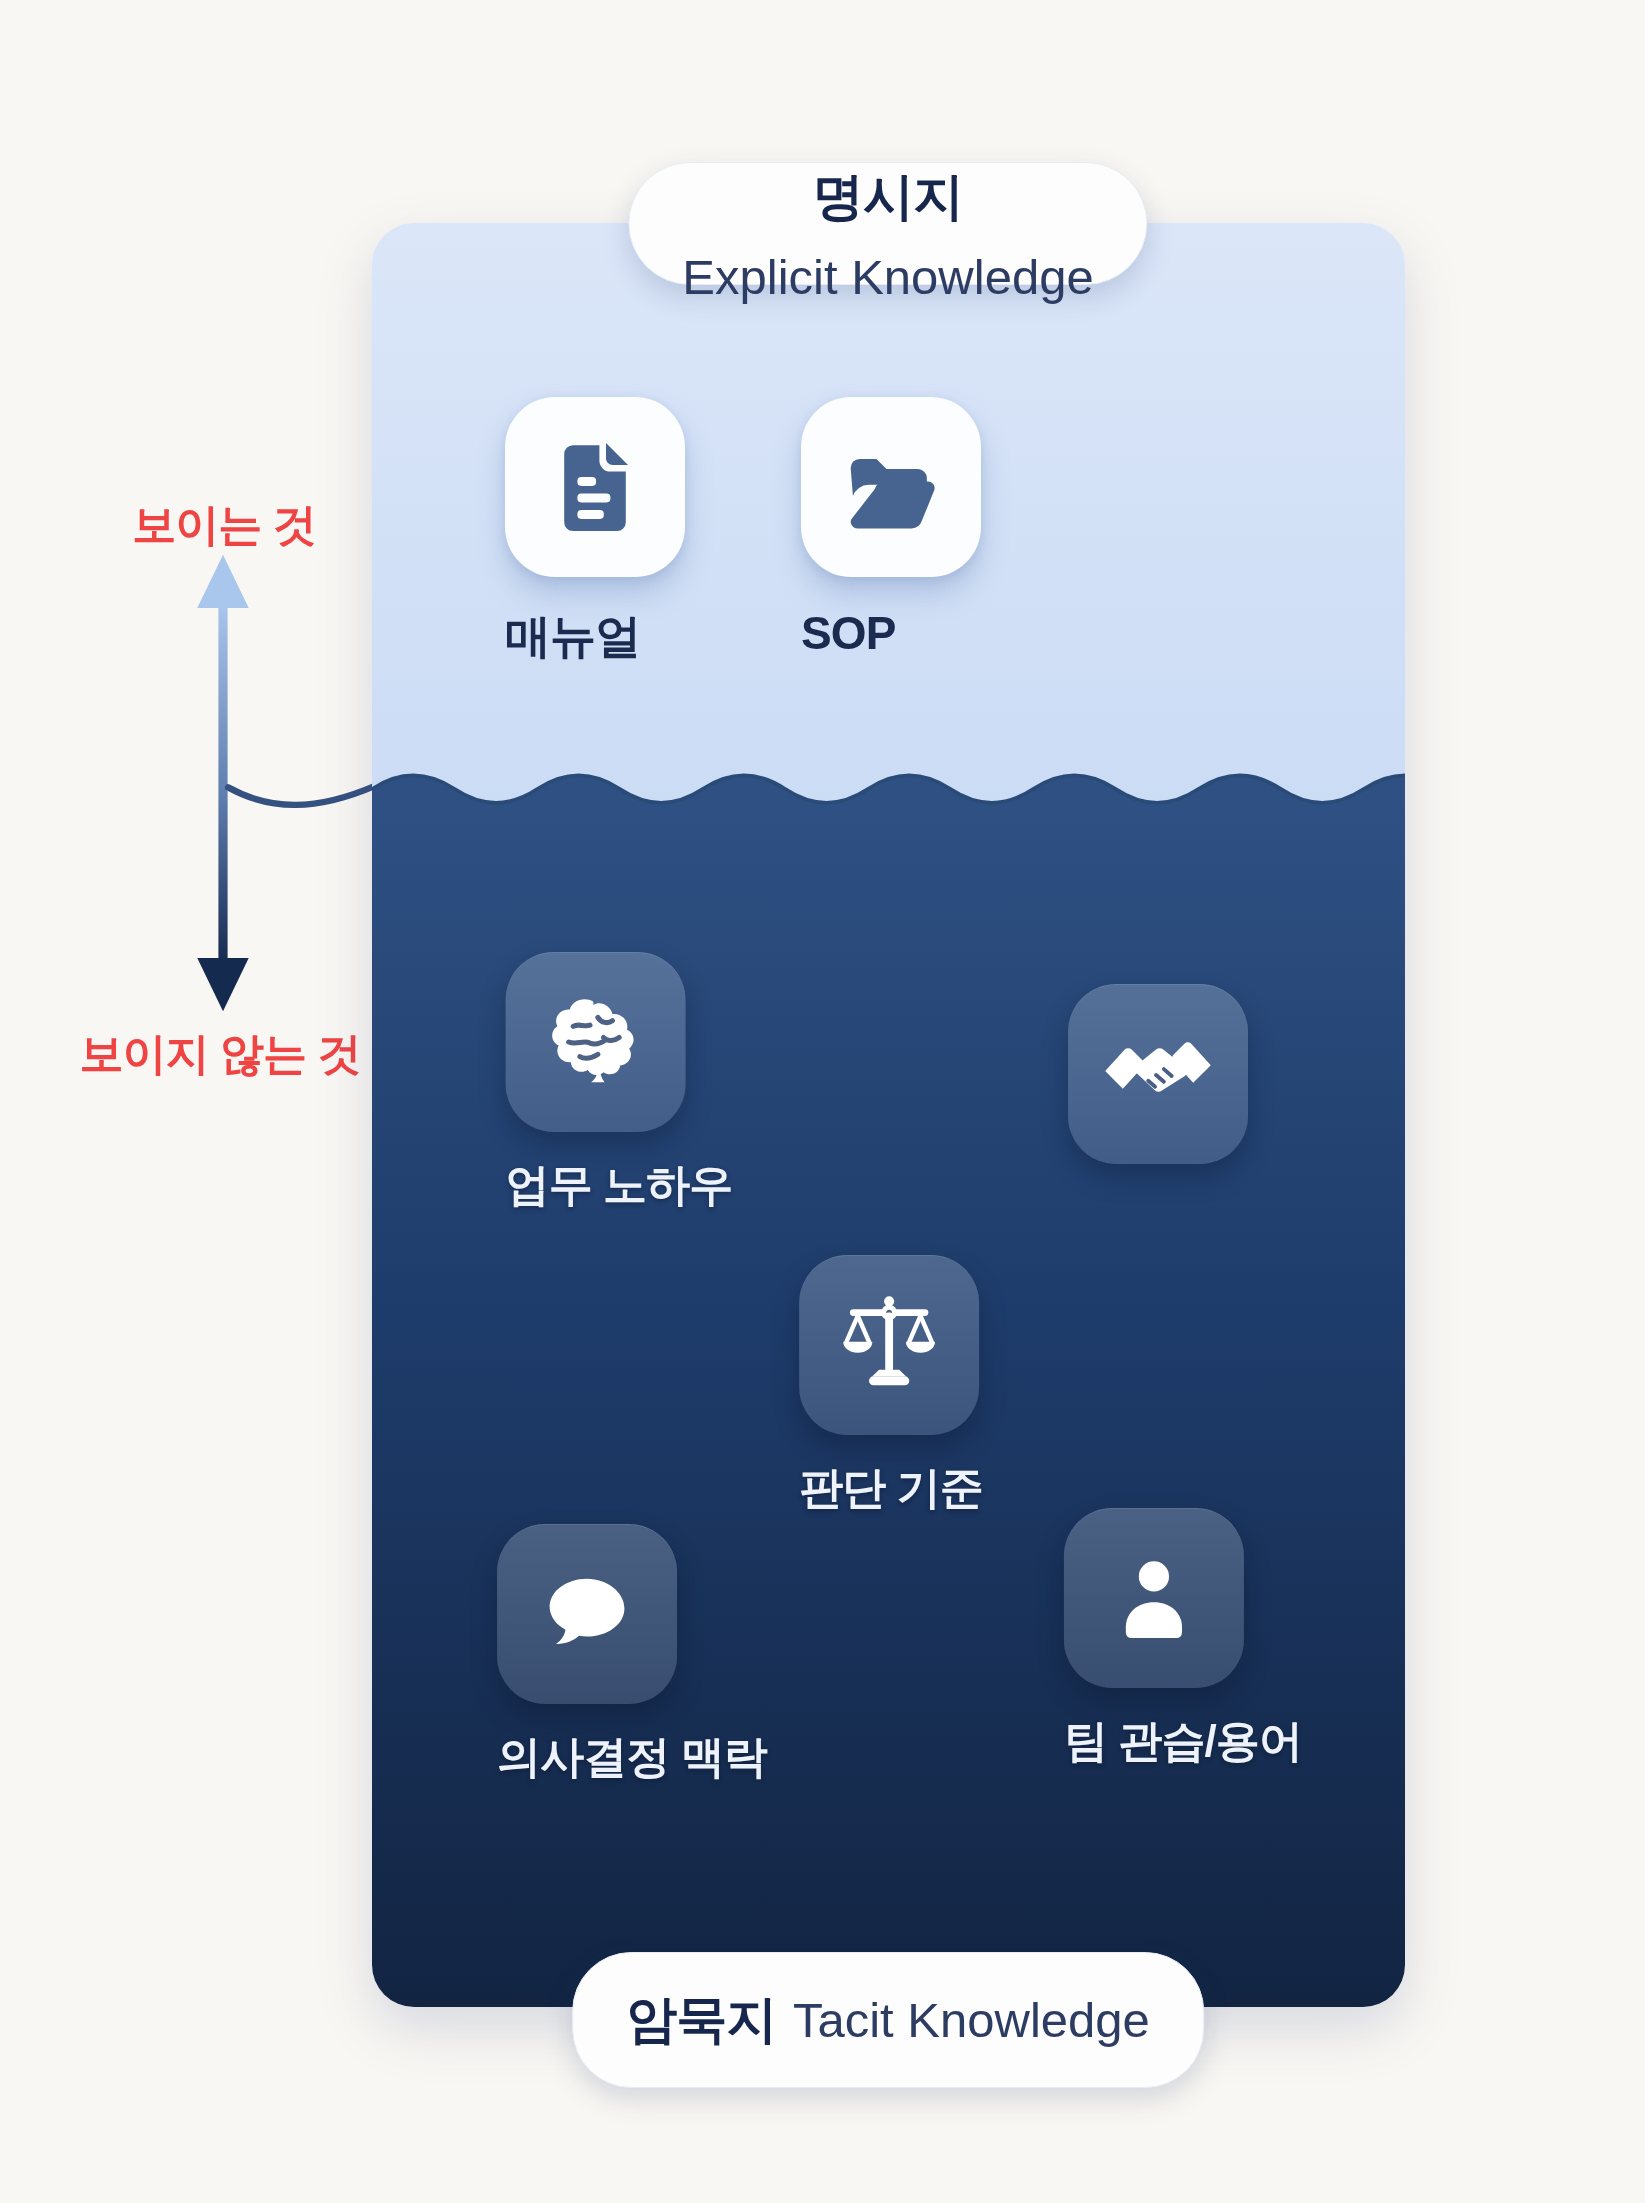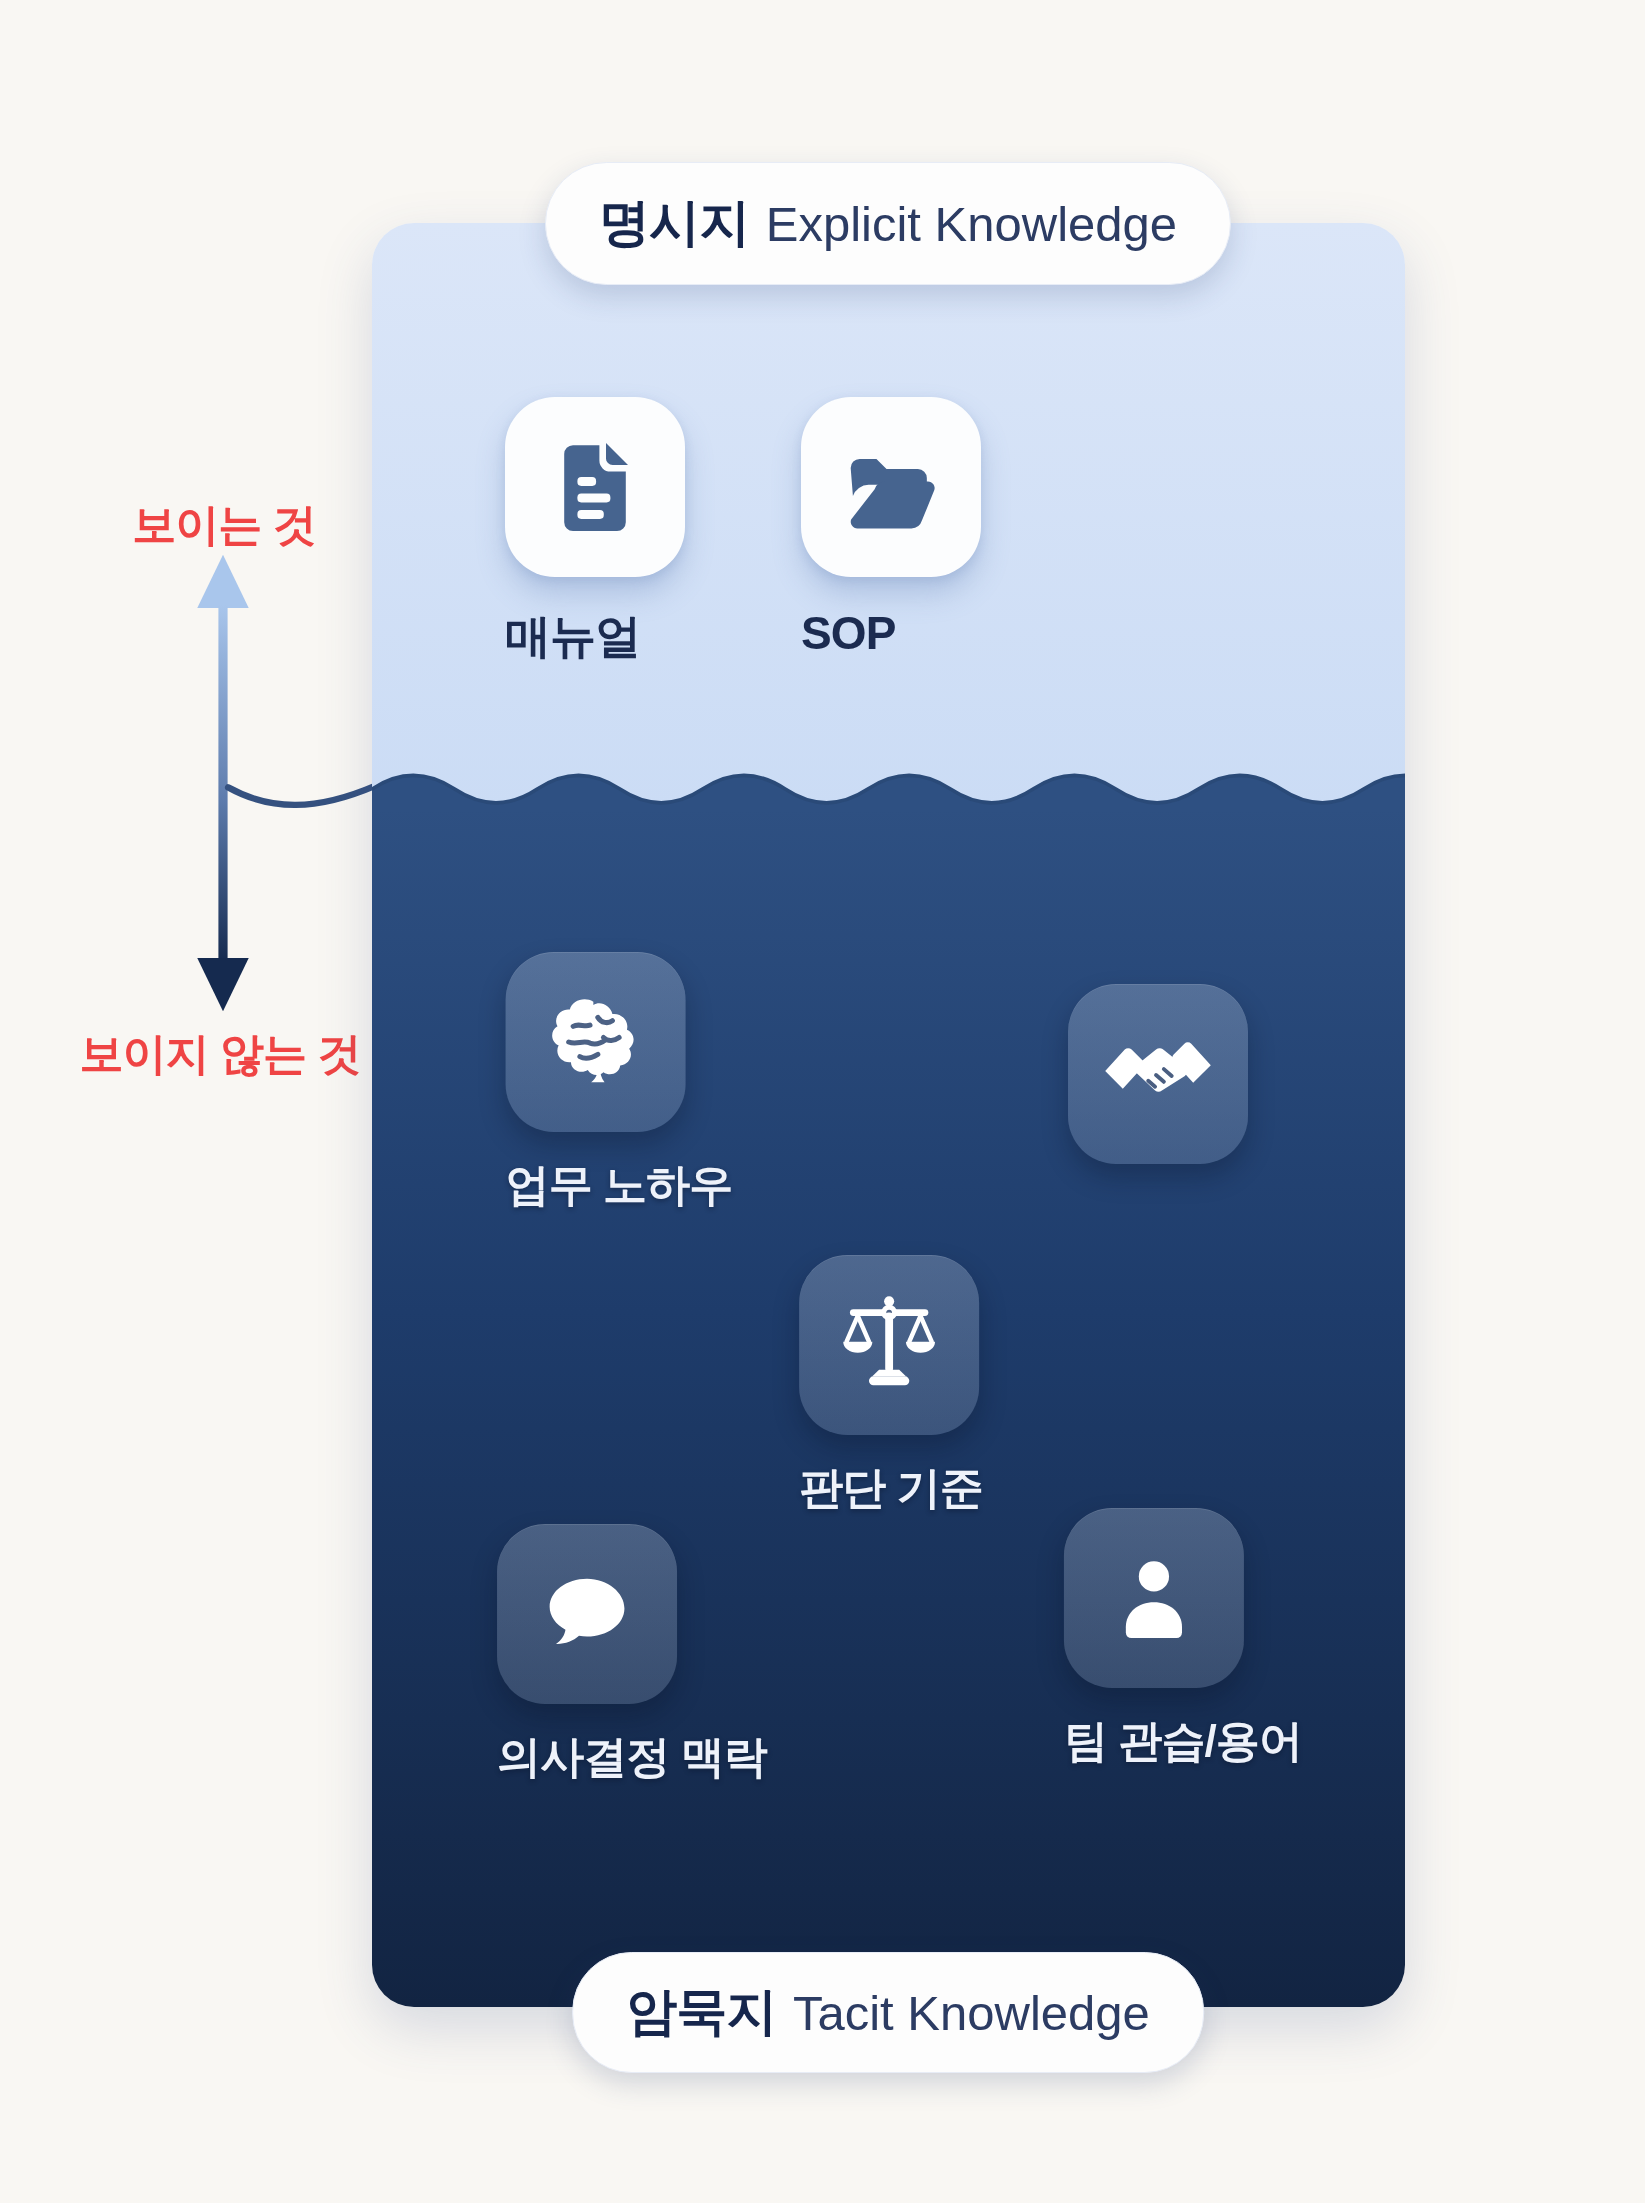--- a/index.html
+++ b/index.html
@@ -39,22 +39,22 @@
   .waterline { position:absolute; left:0; top:546px; width:1033px; height:42px; }
 
   
   .badge {
     position:absolute; left:888px; transform:translateX(-50%);
     background:#fdfdfd; border:1.8px solid #e7ecf6;
     display:inline-flex; align-items:center; gap:16.5px;
     padding:0 53px; white-space:nowrap;
     box-shadow:0 11px 27.5px rgba(40,60,110,0.18);
   }
-  .badge-top    { top:162px;  height:123px; border-radius:64px; }
-  .badge-bottom { top:1952px; height:121px; border-radius:59px; }
+  .badge-top    { top:162px;  height:123px; border-radius:64px;flex-direction:column; }
+  .badge-bottom { top:1952px; height:136px; border-radius:59px; }
   .badge .ko { font-size:51px; font-weight:bold; color:#16264c; letter-spacing:-0.9px; }
   .badge .en { font-size:49px; font-weight:400;  color:#2c3c63; }
 
   
   .item {
     position:absolute; transform:translateX(-50%);
     display:flex; flex-direction:column; align-items:flex-start;
   }
   .tile {
     width:180px; height:180px;

